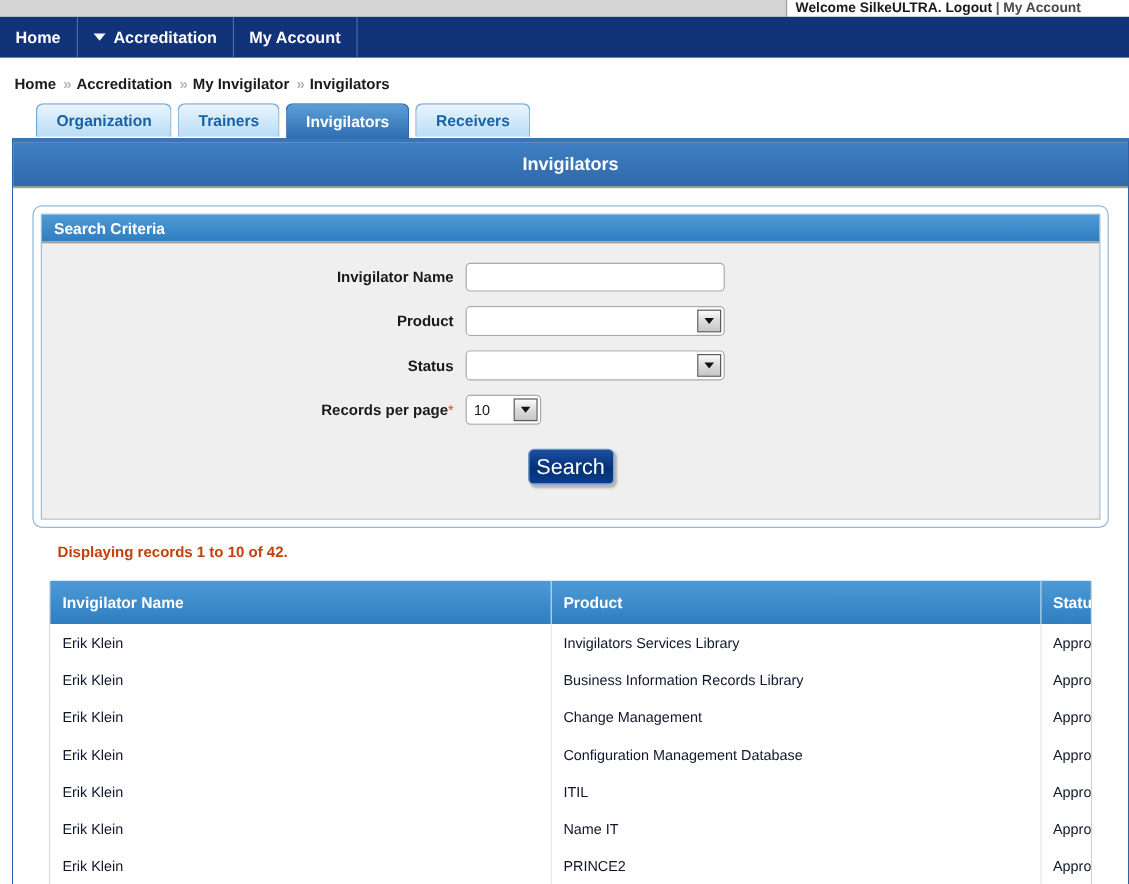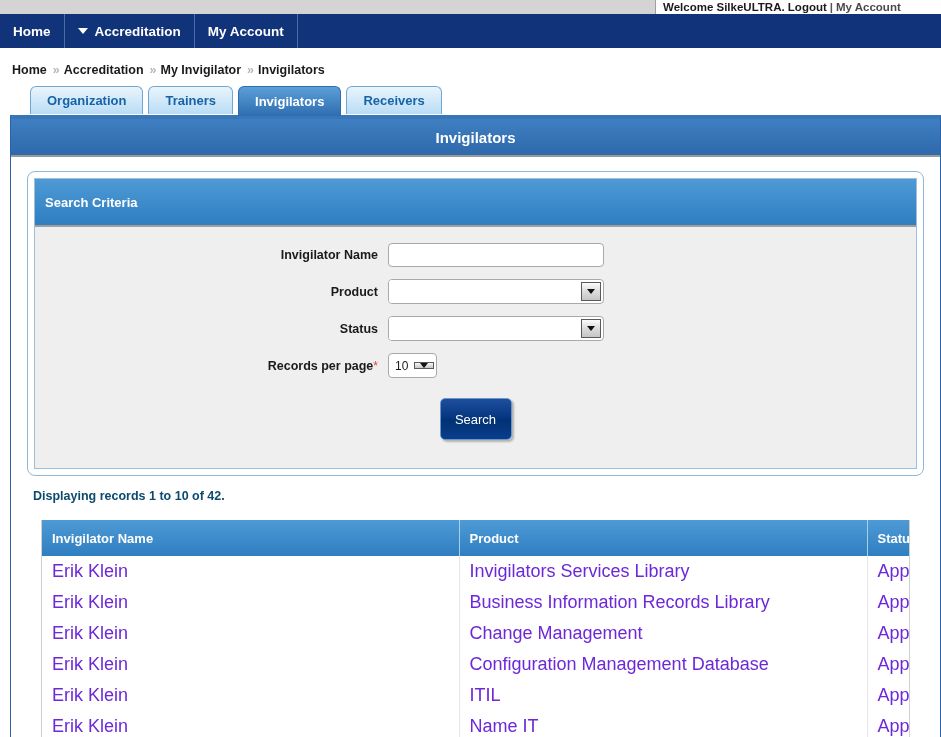--- a/index.html
+++ b/index.html
@@ -167,21 +167,21 @@
     border: 1px solid #8fb8da;
     border-radius: 8px;
     background: #ffffff;
     padding: 6px;
   }
   .search-inner {
     border: 1px solid #9fbfd8;
     background: #efefef;
   }
   .search-head {
-    height: 48px;
+    height: 24px;
     background: linear-gradient(to bottom, #4e9ad6 0%, #2f7ec0 100%);
     border-bottom: 2px solid #9e9e9e;
     display: flex;
     align-items: center;
     padding-left: 10px;
   }
   .search-head-title {
     color: #ffffff;
     font-size: 13px;
     font-weight: bold;
@@ -226,21 +226,21 @@
   .sel-wrap {
     display: flex;
     align-items: stretch;
     height: 25px;
     border: 1px solid #a9a9a9;
     border-radius: 4px;
     background: #ffffff;
     overflow: hidden;
   }
   .sel-wrap.wide { width: 216px; }
-  .sel-wrap.narrow { width: 49px; align-items: center; }
+  .sel-wrap.narrow { width: 63px; }
   .sel-val {
     flex: 1;
     display: flex;
     align-items: center;
     padding-left: 6px;
     font-size: 12px;
     color: #1a1a1a;
     background: #ffffff;
   }
   .sel-btn {
@@ -259,38 +259,38 @@
     border-right: 4px solid transparent;
     border-top: 5px solid #111111;
   }
 
   .search-btn-row {
     display: flex;
     justify-content: center;
     padding: 8px 0 14px 0;
   }
   .search-btn {
-    width: 72px; height: 42px;
+    width: 72px; height: 30px;
     border: 1px solid #6f96c8;
     border-radius: 5px;
     background: linear-gradient(to bottom, #1d4f9e 0%, #06357f 48%, #013274 52%, #0a3d8c 100%);
     color: #ffffff;
     font-family: "Liberation Sans", sans-serif;
-    font-size: 13px;
+    font-size: 18px;
     font-weight: normal;
     cursor: pointer;
     box-shadow: 2px 2px 2px rgba(0,0,0,0.25);
   }
 
   
   .records-info {
-    margin: 13px 0 0 6px;
+    margin: 13px 0 0 21px;
     font-size: 12.5px;
     font-weight: bold;
-    color: #0c4a6e;
+    color: #c2410c;
   }
 
   
   .tbl-wrap {
     margin: 17px 14px 0 14px;
     border: 1px solid #cfcfcf;
     border-top: none;
   }
   table.results {
     width: 100%;
@@ -305,22 +305,22 @@
     font-weight: bold;
     text-align: left;
     padding-left: 10px;
     border-right: 1px solid #a8cfe8;
     white-space: nowrap;
   }
   table.results thead th:last-child { border-right: none; }
   table.results tbody td {
     height: 31px;
     background: #ffffff;
-    color: #6d28d9;
-    font-size: 18px;
+    color: #0f172a;
+    font-size: 12px;
     padding-left: 10px;
     border-right: 1px solid #e6e6e6;
     white-space: nowrap;
     overflow: hidden;
   }
   table.results tbody td:last-child { border-right: none; }
   .col-name { width: 417px; }
   .col-prod { width: 408px; }
   .col-stat { width: auto; }
 </style>

